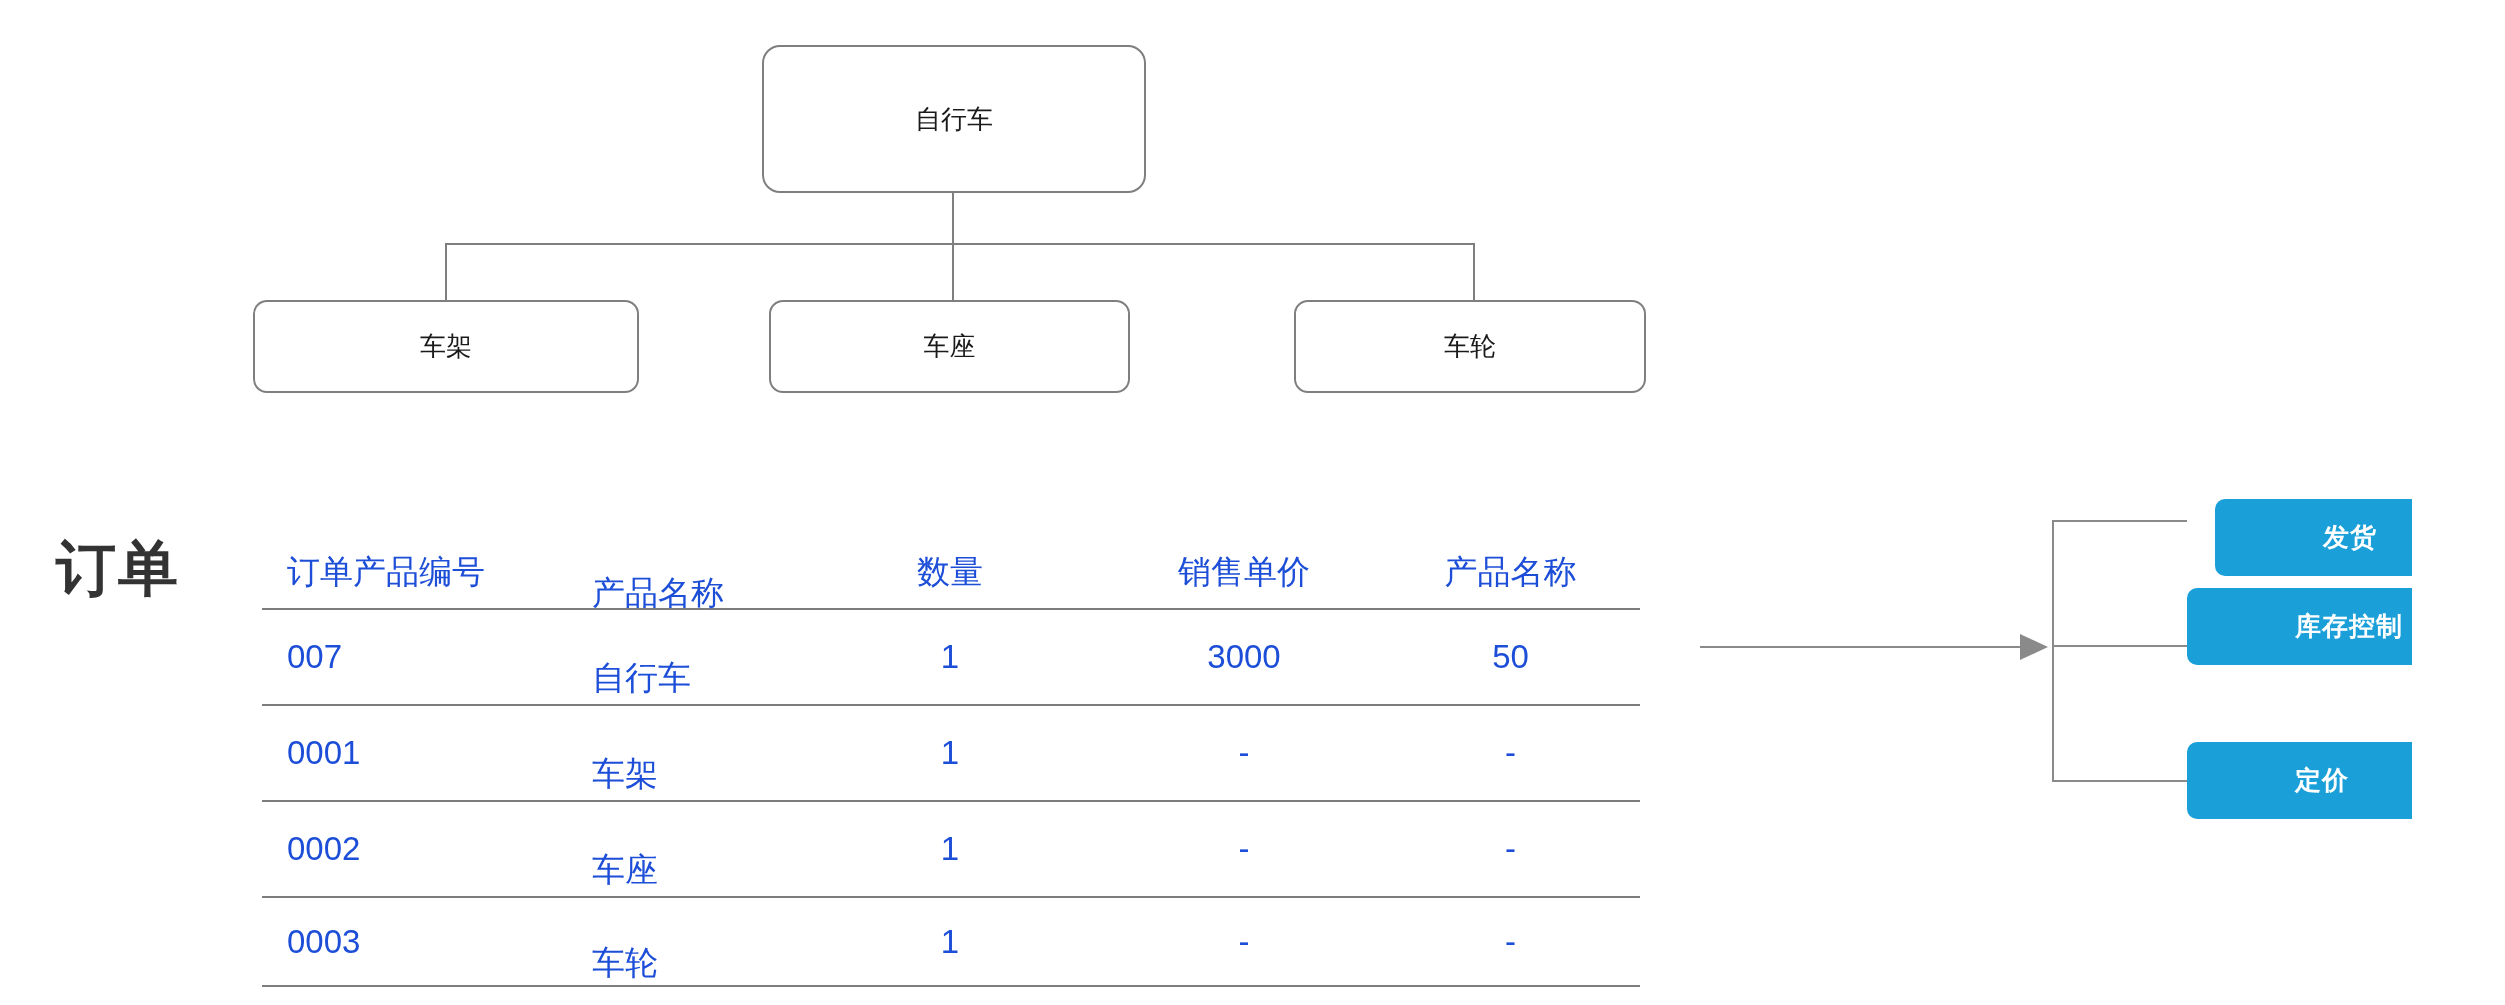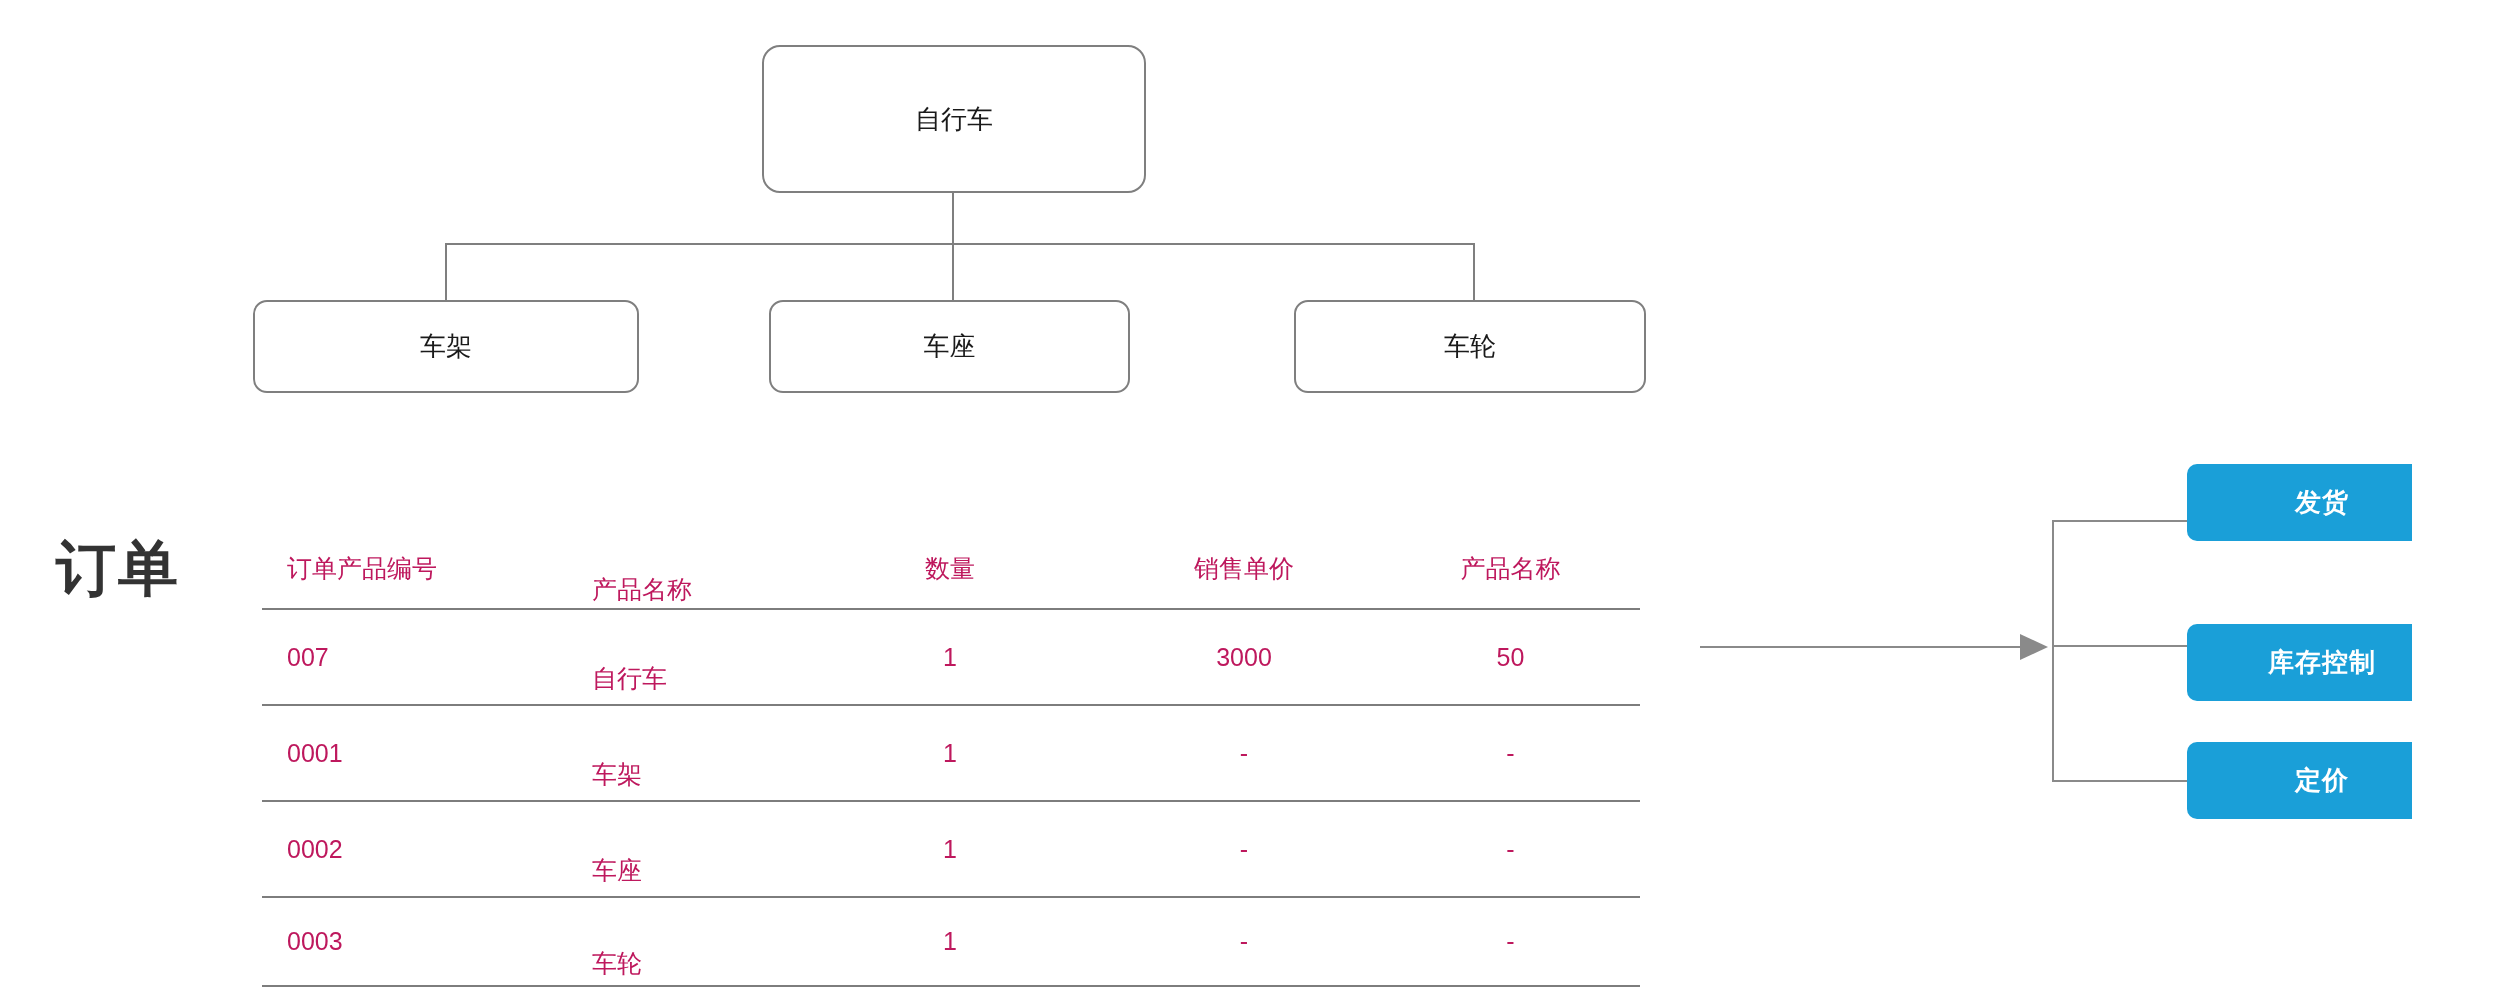--- a/index.html
+++ b/index.html
@@ -63,22 +63,22 @@
     left: 262px;
     top: 528px;
     width: 1378px;
   }
   .t-row {
     display: grid;
     grid-template-columns: 313px 280px 190px 398px 197px;
     align-items: center;
     border-bottom: 2px solid #7d7d7d;
     box-sizing: border-box;
-    font-size: 25px;
-    color: #be185d;
+    font-size: 33px;
+    color: #1d4ed8;
   }
   .t-row.header { height: 82px; }
   .t-row.body   { height: 96px; }
   .t-row.last   { height: 89px; }
   .t-cell { box-sizing: border-box; }
   .c1 { padding-left: 25px; text-align: left; }
   .c2 { padding-left: 17px; text-align: left; margin-top: 43px; }
   .c3 { text-align: center; }
   .c4 { text-align: center; }
   .c5 { text-align: center; padding-right: 62px; }
@@ -118,22 +118,22 @@
     background: #1a9fd8;
     border-radius: 10px;
     display: flex;
     align-items: center;
     justify-content: center;
     color: #ffffff;
     font-size: 26px;
     font-weight: 600;
     letter-spacing: 1px;
   }
-  .act-ship      { top: 464px; }
-  .act-inventory { top: 624px; }
+  .act-ship      { top: 499px; margin-left: 28px; }
+  .act-inventory { top: 588px; padding-left: 27px; }
   .act-pricing   { top: 742px; }
 </style>
 </head>
 <body>
 
 <div id="canvas">
 
   <div>
     <div class="tree-node node-root">
       <span>自行车</span>

